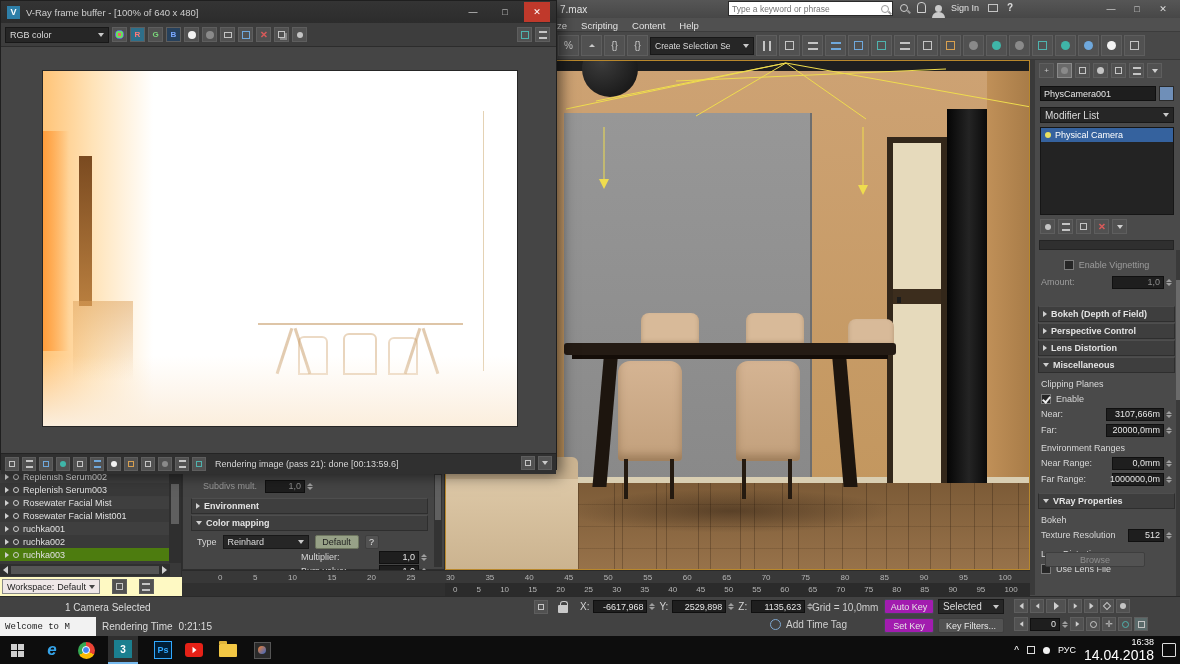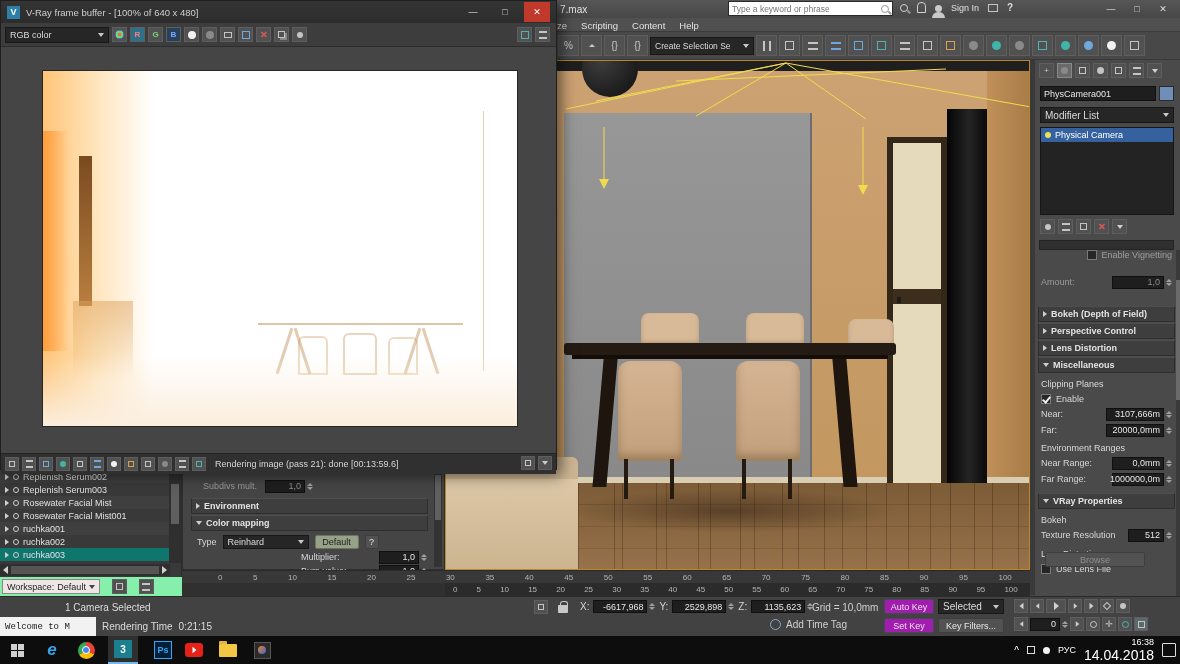--- a/index.html
+++ b/index.html
@@ -277,21 +277,21 @@
         </div>
       <div class="ib sm">
           <span class="xmark" style="transform:scale(.8)"></span>
         </div>
       <div class="ib sm">
           <span class="tri-d"></span>
         </div>
     </div>
     <div class="abs" style="left:4px;top:180px;right:6px;height:10px;background:#2f2f2f;border:1px solid #242424"></div>
 
-    <div class="prow" style="top:188px;justify-content:flex-end;gap:5px">
+    <div class="prow" style="top:198px;justify-content:center;gap:5px">
       <span class="cb"></span>
       <span style="color:#9d9d9d">Enable Vignetting</span>
     </div>
     <div class="prow" style="top:215px">
       <span style="color:#9d9d9d">Amount:</span>
       <span class="row">
           <span class="val" style="width:52px;color:#8d8d8d">1,0</span>
           <span class="spin">
             <span class="tu"></span>
             <span class="td"></span>
@@ -423,37 +423,37 @@
       <div class="exp-row" style="background:#3f3f3f">
           <span class="tri-r"></span>
           <span class="exp-dot"></span>
           <span>ruchka001</span>
         </div>
       <div class="exp-row">
           <span class="tri-r"></span>
           <span class="exp-dot"></span>
           <span>ruchka002</span>
         </div>
-      <div class="exp-row" style="background:#0f766e">
+      <div class="exp-row" style="background:#4d7c0f">
           <span class="tri-r"></span>
           <span class="exp-dot"></span>
           <span>ruchka003</span>
         </div>
     </div>
     <div class="abs" style="right:0;top:0;width:12px;height:93px;background:#2f2f2f">
         <div style="margin:14px 2px 0 2px;height:40px;background:#5f5f5f"></div>
       </div>
 
     <div class="abs row" style="left:0;top:94px;width:170px;height:12px;background:#2f2f2f;justify-content:space-between">
       <span class="tri-l" style="margin-left:3px"></span>
       <span style="flex:1;height:8px;background:#555;margin:0 3px"></span>
       <span class="tri-rt" style="margin-right:3px"></span>
     </div>
 
-    <div class="abs row" style="left:0;top:107px;width:182px;height:19px;background:#86efac;gap:12px;padding:0 2px">
+    <div class="abs row" style="left:0;top:107px;width:182px;height:19px;background:#fef9c3;gap:12px;padding:0 2px">
       <div class="row" style="background:#efe7e7;border:1px solid #888;height:15px;padding:0 4px;gap:3px;color:#222">
         <span style="font-size:9px">Workspace:</span>
         <span style="font-size:9px">Default</span>
         <span class="caret" style="border-top-color:#444"></span>
       </div>
       <div class="ib sm">
           <span class="sq" style="width:7px;height:7px"></span>
         </div>
       <div class="ib sm">
           <span class="bars" style="width:8px"></span>

